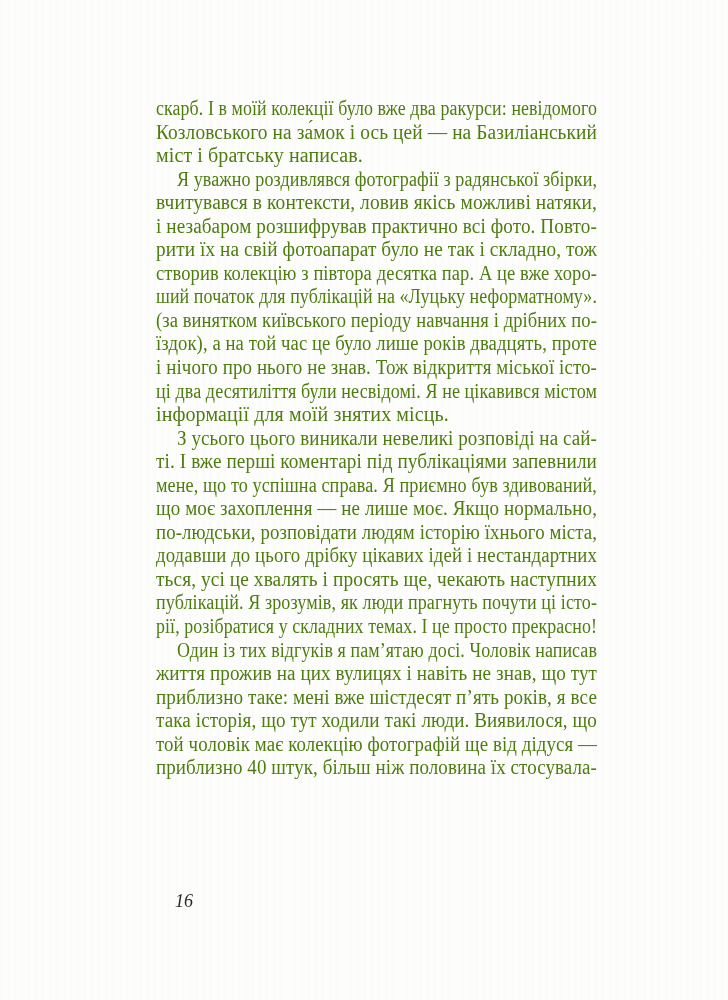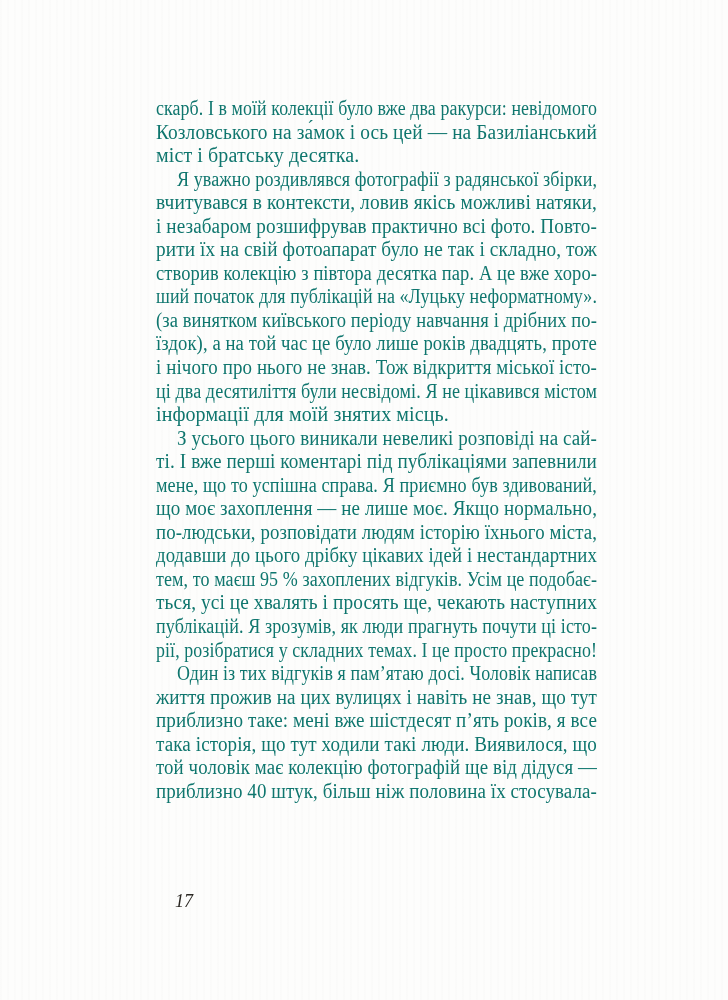--- a/index.html
+++ b/index.html
@@ -14,21 +14,21 @@
   .page::before{
     content:"";
     position:absolute;inset:0;
     background:repeating-linear-gradient(90deg,
       rgba(60,60,55,0.012) 0 2px, rgba(0,0,0,0) 2px 7px);
     pointer-events:none;
   }
   .text-block{
     position:absolute;
     left:156px;top:97px;width:441px;
-    color:#0f766e;
+    color:#4d7c0f;
     font-size:20px;
     line-height:23.55px;
     letter-spacing:0.1px;
   }
   .para{margin:0;padding:0;}
   .line{height:23.55px;}
   .line-text{
     display:inline-block;
     white-space:nowrap;
     transform-origin:0 50%;
@@ -44,21 +44,21 @@
   }
 </style>
 </head>
 <body>
 
 <div class="page">
   <div class="text-block">
       <div class="para">
         <div class="line justify"><span class="line-text" style="transform: scaleX(0.894297);">скарб. І в моїй колекції було вже два ракурси: невідомого</span></div>
         <div class="line justify"><span class="line-text" style="transform: scaleX(0.96963);">Козловського на за́мок і ось цей — на Базиліанський</span></div>
-        <div class="line"><span class="line-text">міст і братську десятка.</span></div>
+        <div class="line"><span class="line-text">міст і братську написав.</span></div>
       </div>
       <div class="para">
         <div class="line indent justify"><span class="line-text" style="transform: scaleX(0.901681);">Я уважно роздивлявся фотографії з радянської збірки,</span></div>
         <div class="line justify"><span class="line-text" style="transform: scaleX(0.972772);">вчитувався в контексти, ловив якісь можливі натяки,</span></div>
         <div class="line justify"><span class="line-text" style="transform: scaleX(0.957882);">і незабаром розшифрував практично всі фото. Повто-</span></div>
         <div class="line justify"><span class="line-text" style="transform: scaleX(0.962882);">рити їх на свій фотоапарат було не так і складно, тож</span></div>
         <div class="line justify"><span class="line-text" style="transform: scaleX(0.925286);">створив колекцію з півтора десятка пар. А це вже хоро-</span></div>
         <div class="line"><span class="line-text" style="transform: scaleX(0.897139);">ший початок для публікацій на «Луцьку неформатному».</span></div>
       </div>
       <div class="para">
@@ -68,28 +68,27 @@
         <div class="line justify"><span class="line-text" style="transform: scaleX(0.90337);">ці два десятиліття були несвідомі. Я не цікавився містом</span></div>
         <div class="line"><span class="line-text">інформації для моїй знятих місць.</span></div>
       </div>
       <div class="para">
         <div class="line indent justify"><span class="line-text" style="transform: scaleX(0.95026);">З усього цього виникали невеликі розповіді на сай-</span></div>
         <div class="line justify"><span class="line-text" style="transform: scaleX(0.96121);">ті. І вже перші коментарі під публікаціями запевнили</span></div>
         <div class="line justify"><span class="line-text" style="transform: scaleX(0.908605);">мене, що то успішна справа. Я приємно був здивований,</span></div>
         <div class="line justify"><span class="line-text" style="transform: scaleX(0.951168);">що моє захоплення — не лише моє. Якщо нормально,</span></div>
         <div class="line justify"><span class="line-text" style="transform: scaleX(0.940236);">по-людськи, розповідати людям історію їхнього міста,</span></div>
         <div class="line justify"><span class="line-text" style="transform: scaleX(0.93936);">додавши до цього дрібку цікавих ідей і нестандартних</span></div>
-        <div class="line justify"><span class="line-text" style="transform: scaleX(0.901092);">тем, то маєш 95 % захоплених відгуків. Усім це подобає-</span></div>
         <div class="line justify"><span class="line-text" style="transform: scaleX(0.966642);">ться, усі це хвалять і просять ще, чекають наступних</span></div>
         <div class="line justify"><span class="line-text" style="transform: scaleX(0.903341);">публікацій. Я зрозумів, як люди прагнуть почути ці істо-</span></div>
         <div class="line"><span class="line-text" style="transform: scaleX(0.893447);">рії, розібратися у складних темах. І це просто прекрасно!</span></div>
       </div>
       <div class="para">
         <div class="line indent justify"><span class="line-text" style="transform: scaleX(0.897706);">Один із тих відгуків я пам’ятаю досі. Чоловік написав</span></div>
         <div class="line justify"><span class="line-text" style="transform: scaleX(0.954771);">життя прожив на цих вулицях і навіть не знав, що тут</span></div>
         <div class="line justify"><span class="line-text" style="transform: scaleX(0.955321);">приблизно таке: мені вже шістдесят п’ять років, я все</span></div>
         <div class="line justify"><span class="line-text" style="transform: scaleX(0.954287);">така історія, що тут ходили такі люди. Виявилося, що</span></div>
         <div class="line justify"><span class="line-text" style="transform: scaleX(0.942559);">той чоловік має колекцію фотографій ще від дідуся —</span></div>
         <div class="line justify"><span class="line-text" style="transform: scaleX(0.947782);">приблизно 40 штук, більш ніж половина їх стосувала-</span></div>
       </div>
     </div>
-  <div class="page-number">17</div>
+  <div class="page-number">16</div>
 </div>
 
 </body></html>

